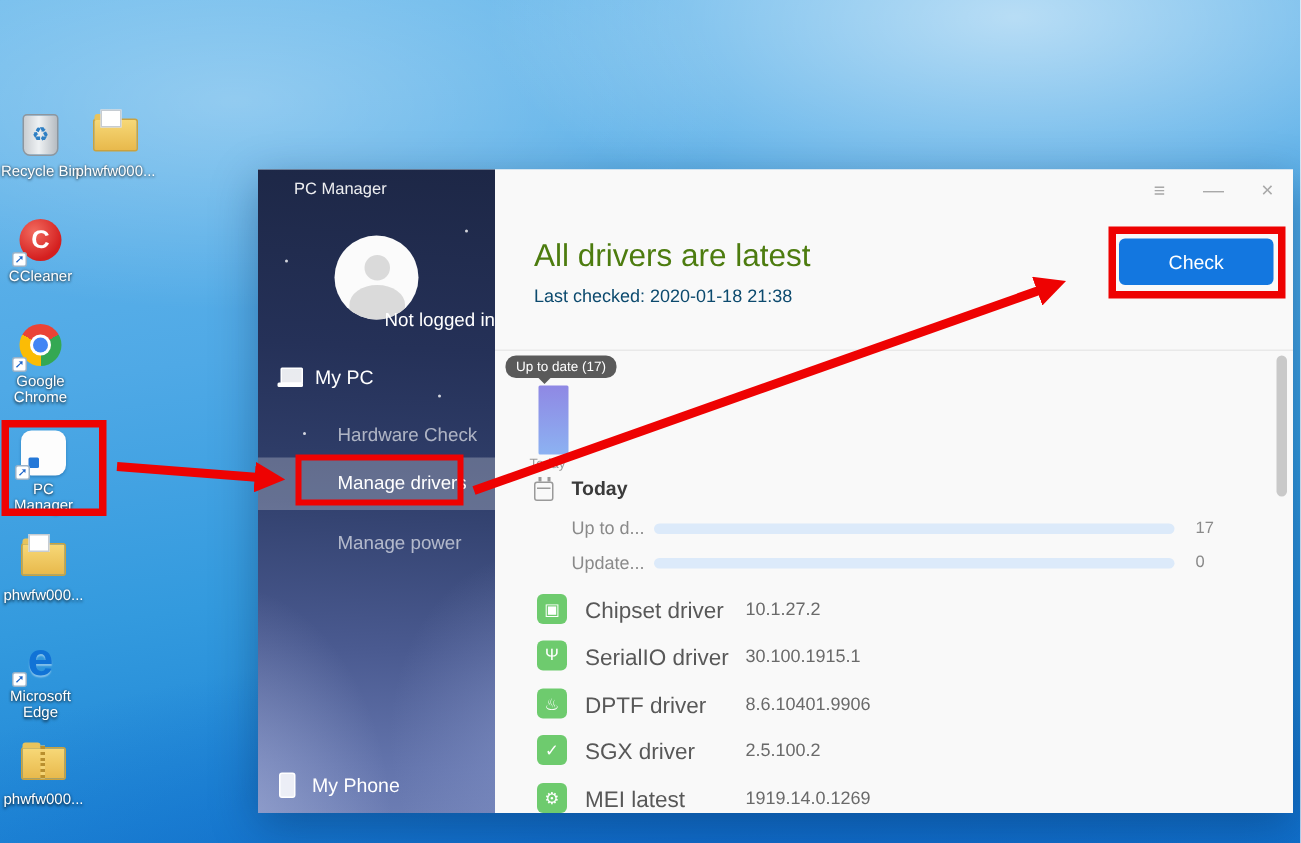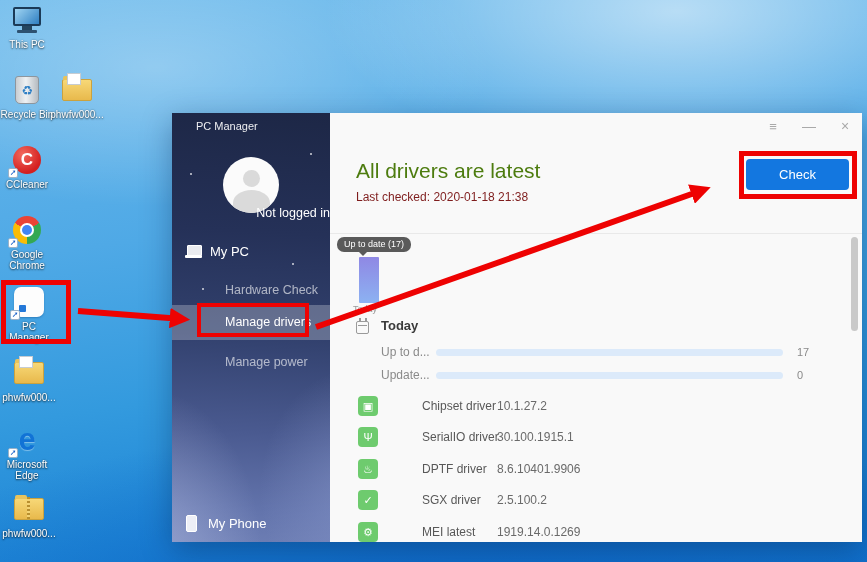--- a/index.html
+++ b/index.html
@@ -83,21 +83,21 @@
   .ico-laptop::after { content:""; position:absolute; left:0; bottom:0; width:17px; height:2.5px; background:#fff; border-radius:1px; }
   .ico-phone { width:11px; height:17px; border:1.5px solid #fff; background:rgba(255,255,255,.85); border-radius:2px; margin:0 11px 0 14px; }
   .indent { padding-left:53px; }
 
   
   .content { position:relative; flex:1; background:#f9f9f9; }
   .titlebar-controls { position:absolute; top:4px; right:8px; display:flex; gap:18px; color:#a9a9a9; }
   .tb-btn { width:18px; height:18px; display:flex; align-items:center; justify-content:center; font-size:14px; cursor:pointer; }
   .tb-menu { letter-spacing:0; font-size:13px; }
   .page-title { position:absolute; left:26px; top:46px; font-size:21px; color:#4d7c0f; }
-  .page-sub { position:absolute; left:26px; top:77px; font-size:12px; color:#7f1d1d; }
+  .page-sub { position:absolute; left:26px; top:77px; font-size:12px; color:#0c4a6e; }
   .check-btn { position:absolute; left:416px; top:46px; width:103px; height:31px; background:#1377e0; color:#fff;
                font-size:13px; border:none; border-radius:4px; display:flex; align-items:center; justify-content:center; cursor:pointer; }
   .divider { position:absolute; left:0; right:0; top:120px; height:1px; background:#e9e9e9; }
 
   .tooltip { position:absolute; left:7px; top:124px; background:#5a5a5a; color:#fff; font-size:9px;
              padding:2px 7px 3px; border-radius:7px; white-space:nowrap; }
   .tooltip::after { content:""; position:absolute; left:22px; bottom:-4px; border:4px solid transparent; border-top-color:#5a5a5a; border-bottom:0; }
   .vbar { position:absolute; left:29px; top:144px; width:20px; height:46px;
           background:linear-gradient(#8f88e4, #8cb2f2); border-radius:1px; }
   .vbar-label { position:absolute; left:23px; top:191px; font-size:9px; color:#9a9a9a; }
@@ -110,47 +110,35 @@
   .stat-row { position:absolute; left:0; right:0; height:16px; }
   .stat-row .slabel { position:absolute; left:51px; top:1px; font-size:12px; color:#8a8a8a; }
   .stat-row .track { position:absolute; left:106px; top:5px; width:347px; height:7px; border-radius:4px; background:#dceafa; overflow:hidden; }
   .stat-row .fill { height:100%; border-radius:4px; background:linear-gradient(90deg,#5a8cec,#8a7ce8); }
   .fill-full { width:100%; } .fill-empty { width:0; }
   .stat-row .sval { position:absolute; left:467px; top:2px; font-size:11px; color:#8a8a8a; }
 
   .drv-row { position:absolute; left:0; right:0; height:31px; }
   .drv-ico { position:absolute; left:28px; top:5px; width:20px; height:20px; background:#6ecb6e; border-radius:4px;
              color:#fff; font-size:11px; display:flex; align-items:center; justify-content:center; }
-  .drv-name { position:absolute; left:60px; top:8px; font-size:12px; color:#585858;margin-left:32px; }
+  .drv-name { position:absolute; left:60px; top:8px; font-size:15px; color:#585858; }
   .drv-ver { position:absolute; left:167px; top:8px; font-size:12px; color:#6a6a6a; }
 
   .scroll-thumb { position:absolute; left:521px; top:124px; width:7px; height:94px; background:#c9c9c9; border-radius:4px; }
 
   
   .anno-box { position:absolute; border:5px solid #ee0202; pointer-events:none; }
   #anno-box-manage-drivers { border-width:4px; }
   .anno-svg { position:absolute; inset:0; width:867px; height:562px; pointer-events:none; }
 </style>
 </head>
 <body>
 
 <div class="desktop">
 
-  <div class="dicon" style="left:0;top:3px">
-    <div class="art">
-        <div>
-          <div class="ic-thispc">
-            <div class="scr"></div>
-            <div class="stand"></div>
-            <div class="base"></div>
-          </div>
-        </div>
-      </div>
-    <div class="lbl">This PC</div>
-  </div>
   <div class="dicon" style="left:0;top:73px">
     <div class="art">
         <div class="ic-bin">♻</div>
       </div>
     <div class="lbl">Recycle Bin</div>
   </div>
   <div class="dicon" style="left:50px;top:73px">
     <div class="art">
         <div class="ic-folder">
           <div class="paper"></div>

